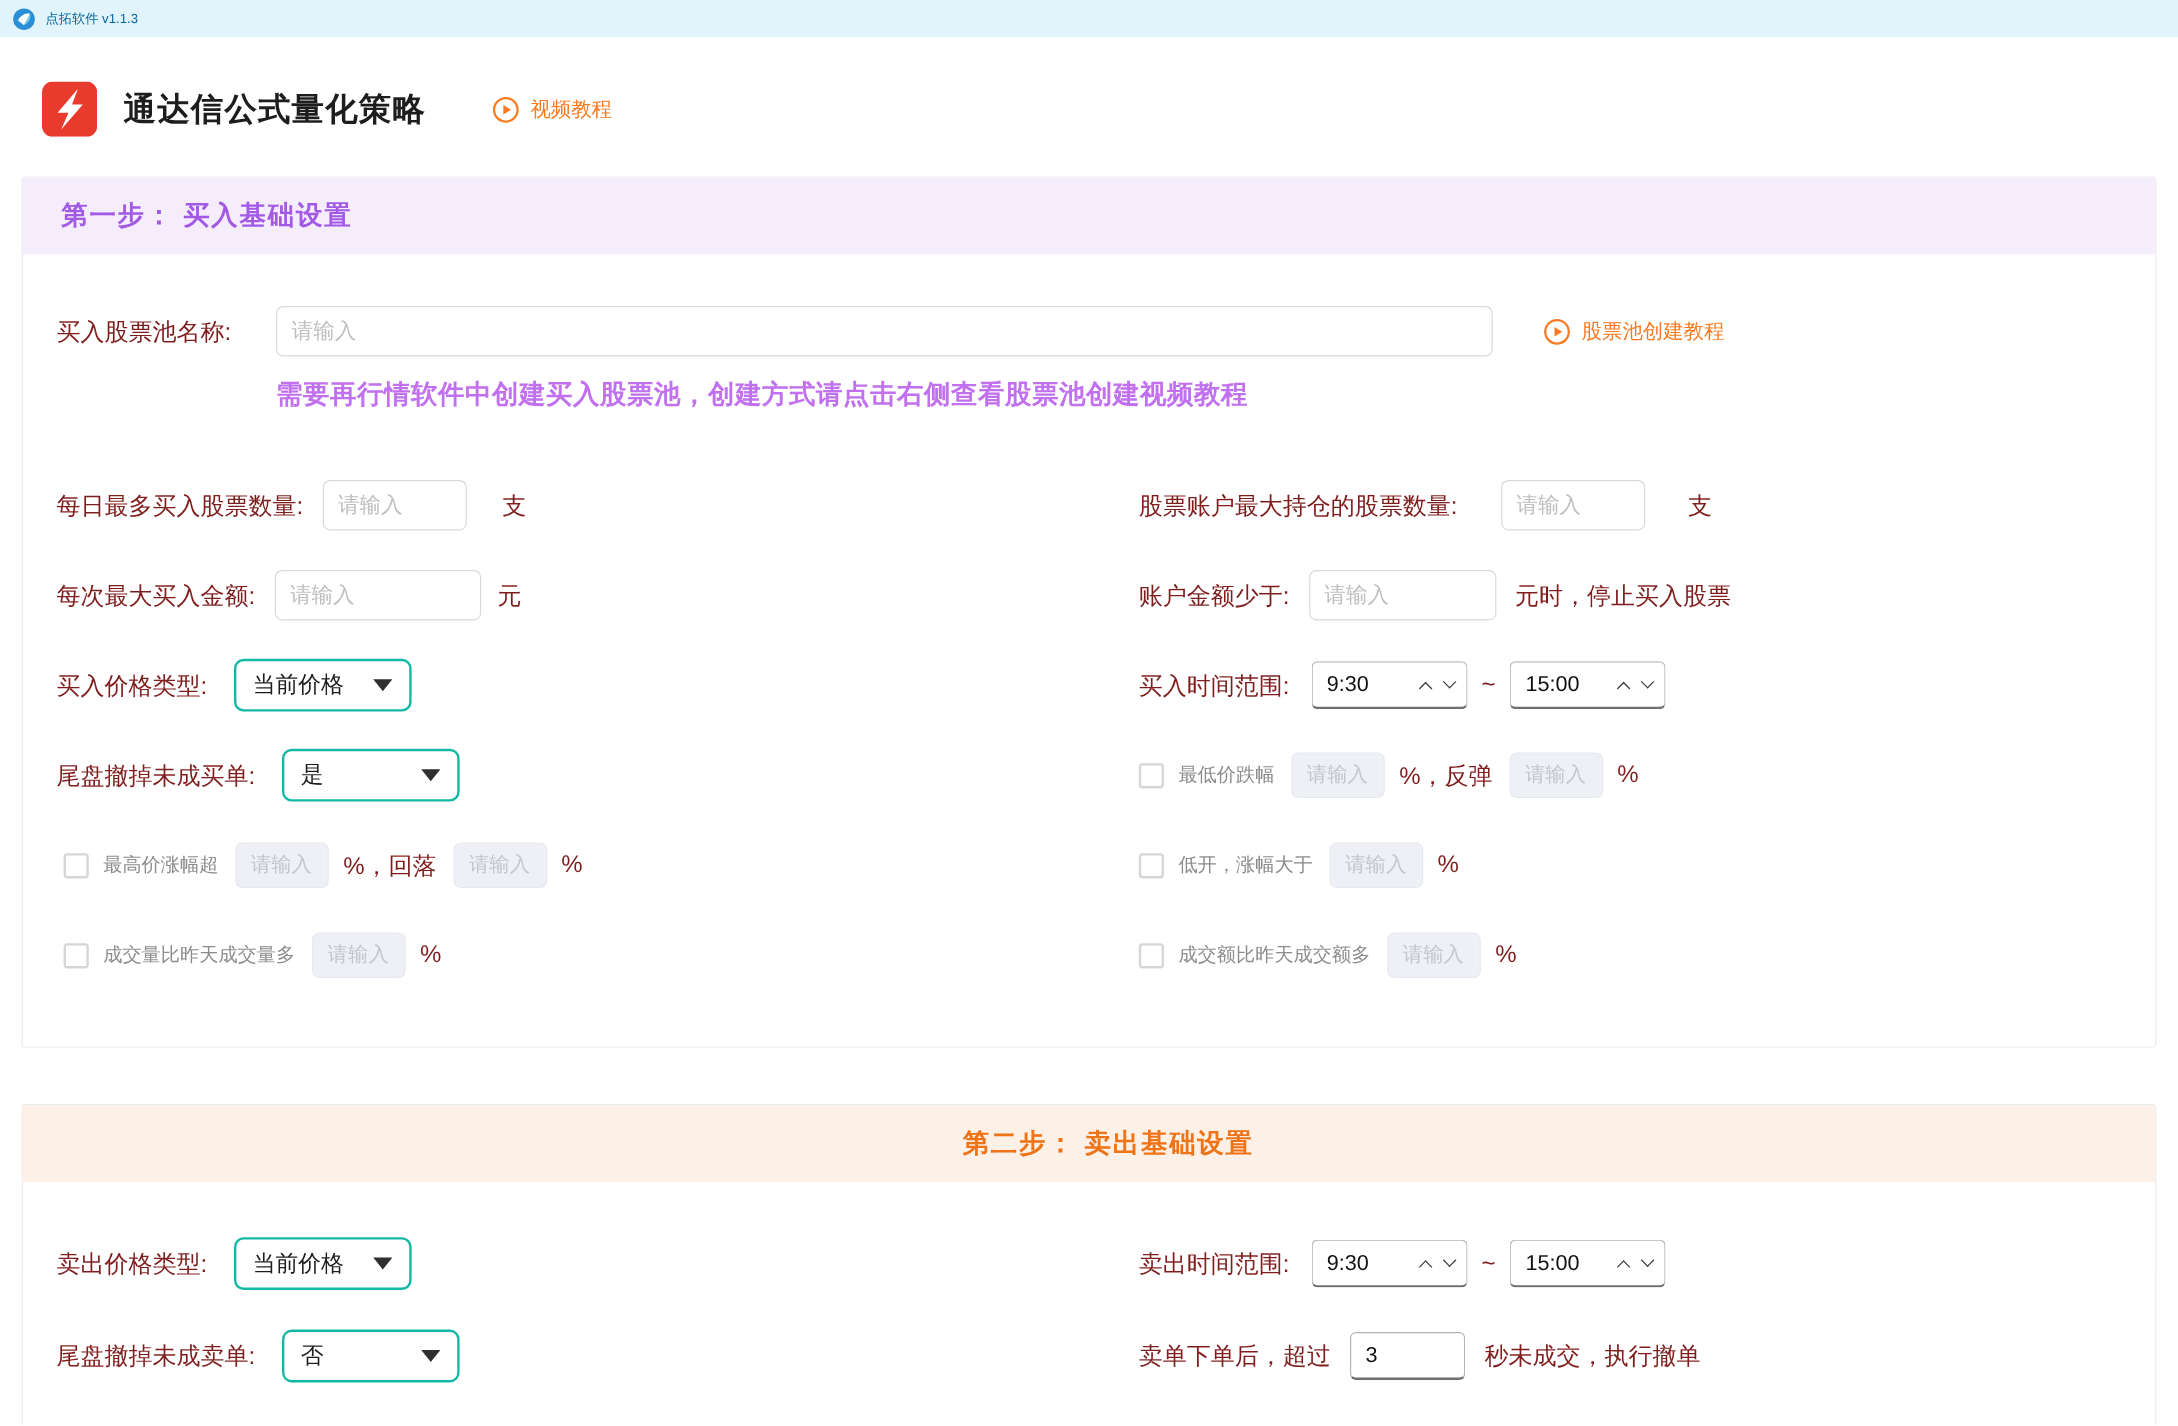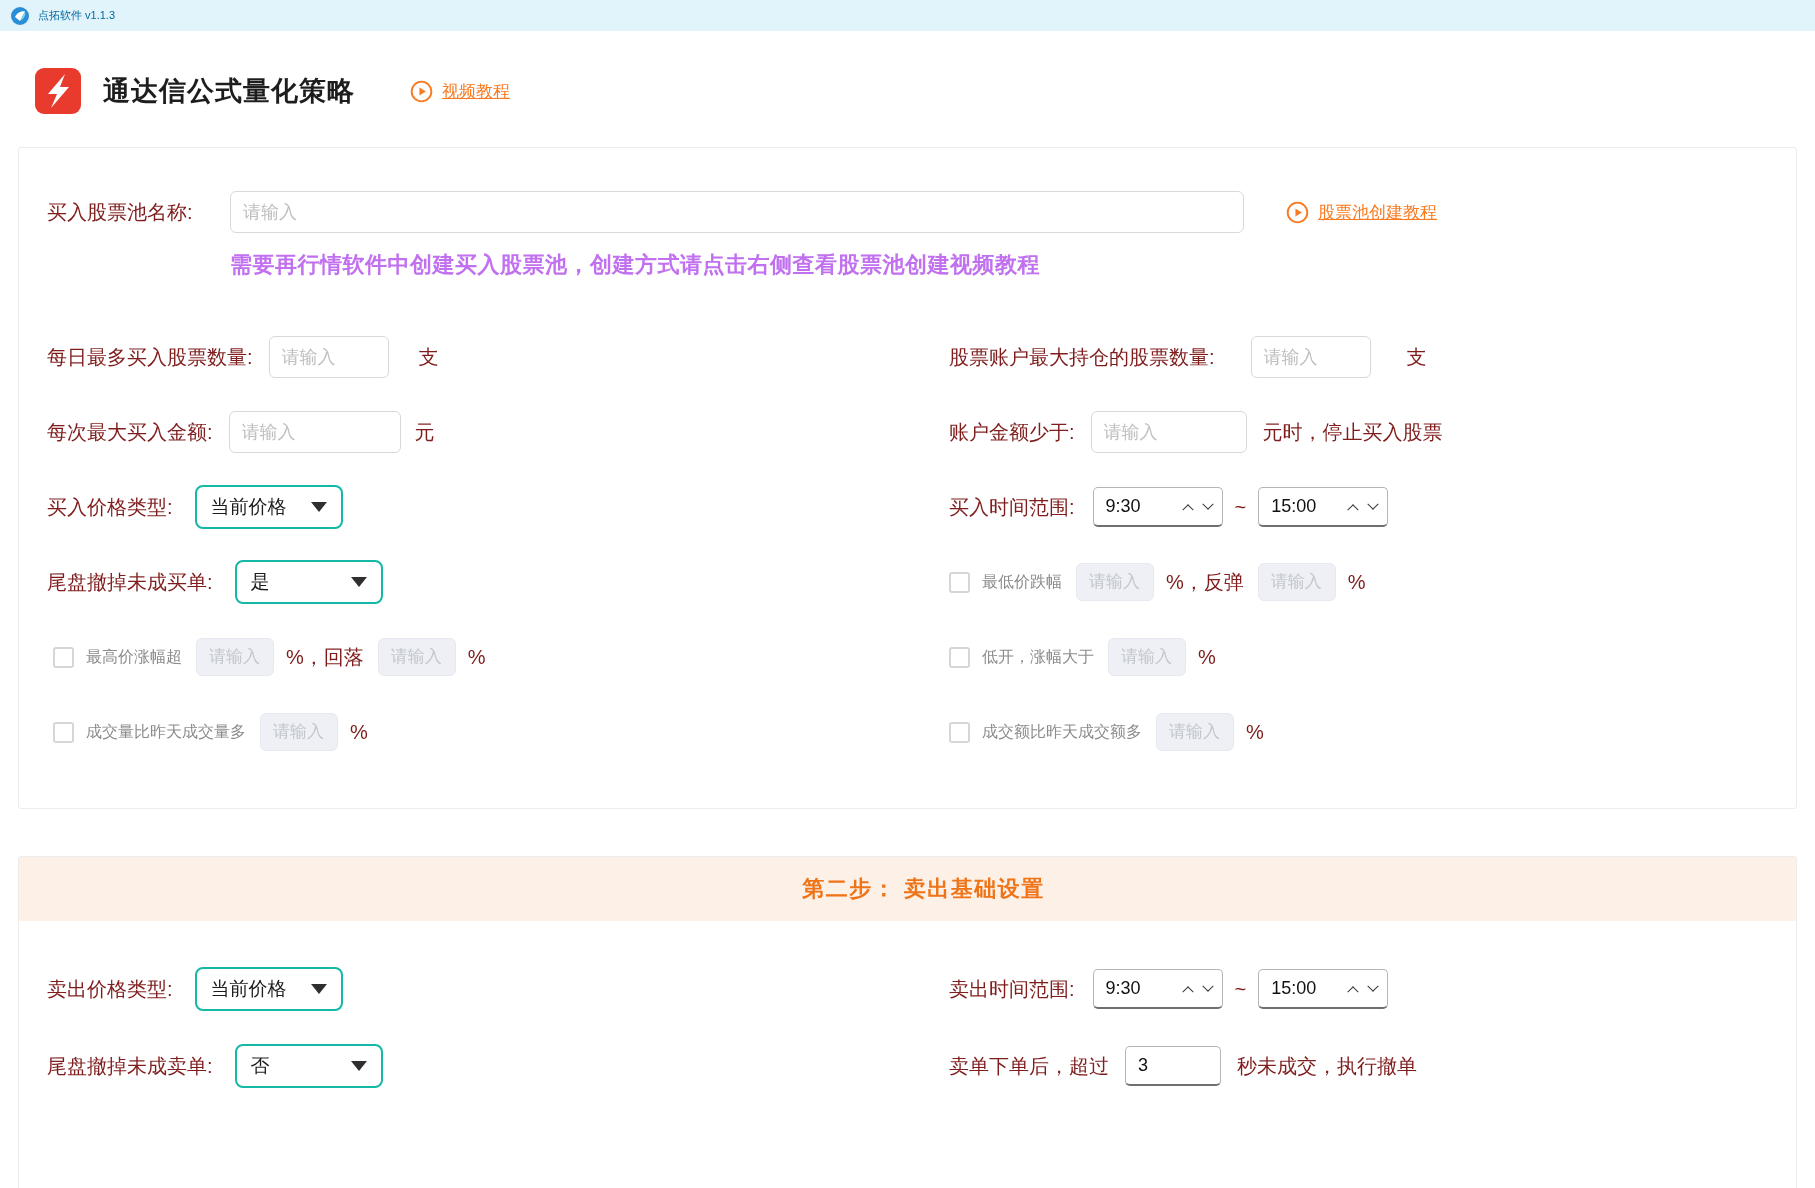--- a/index.html
+++ b/index.html
@@ -9,21 +9,21 @@
 
   
   .titlebar { height:31px; background:#e1f3fb; display:flex; align-items:center; padding:0 10px; gap:8px; }
   .titlebar-title { font-size:11px; color:#0369a1; }
 
   
   .app-header { display:flex; align-items:center; margin:37px 0 0 35px; }
   .logo { width:46px; height:46px; flex-shrink:0; }
   .app-title { font-size:27px; font-weight:bold; color:#1d1d1d; margin-left:22px; letter-spacing:1px; }
   .video-group { display:flex; align-items:center; margin-left:55px; gap:9px; cursor:pointer; }
-  .link { color:#f97a20; font-size:17px; text-decoration:underline; cursor:pointer; }
+  .link { color:#f97a20; font-size:17px; cursor:pointer; }
 
   
   .card { margin:0 18px; border:1px solid #ececec; border-radius:3px; background:#fff; }
   .card-buy { margin-top:33px; }
   .card-sell { margin-top:47px; padding-bottom:120px; }
   .band { height:64px; display:flex; align-items:center; padding-left:32px; }
   .band-buy { background:#f5ecfc; }
   .band-sell { background:#fcf0e7;justify-content:center; }
   .band-title { font-size:22px; font-weight:bold; letter-spacing:1.5px; }
   .band-buy .band-title { color:#a25ae6; }
@@ -96,20 +96,23 @@
     <div class="video-group">
       <svg width="23" height="23" viewBox="0 0 22 22">
         <circle cx="11" cy="11" r="9.4" fill="none" stroke="#f97a20" stroke-width="1.8"></circle>
         <path d="M9 7.2 L15.2 11 L9 14.8 Z" fill="#f97a20"></path>
       </svg>
       <span class="link">视频教程</span>
     </div>
   </div>
 
   <div class="card card-buy">
+    <div class="band band-buy">
+      <span class="band-title">第一步： 买入基础设置</span>
+    </div>
     <div class="cbody">
 
       <div class="row" style="margin-bottom:0">
         <span class="lbl pool-label">买入股票池名称:</span>
         <input class="input input-xl" placeholder="请输入" style="">
         <div class="pool-link-group">
           <svg width="23" height="23" viewBox="0 0 22 22">
             <circle cx="11" cy="11" r="9.4" fill="none" stroke="#f97a20" stroke-width="1.8"></circle>
             <path d="M9 7.2 L15.2 11 L9 14.8 Z" fill="#f97a20"></path>
           </svg>

